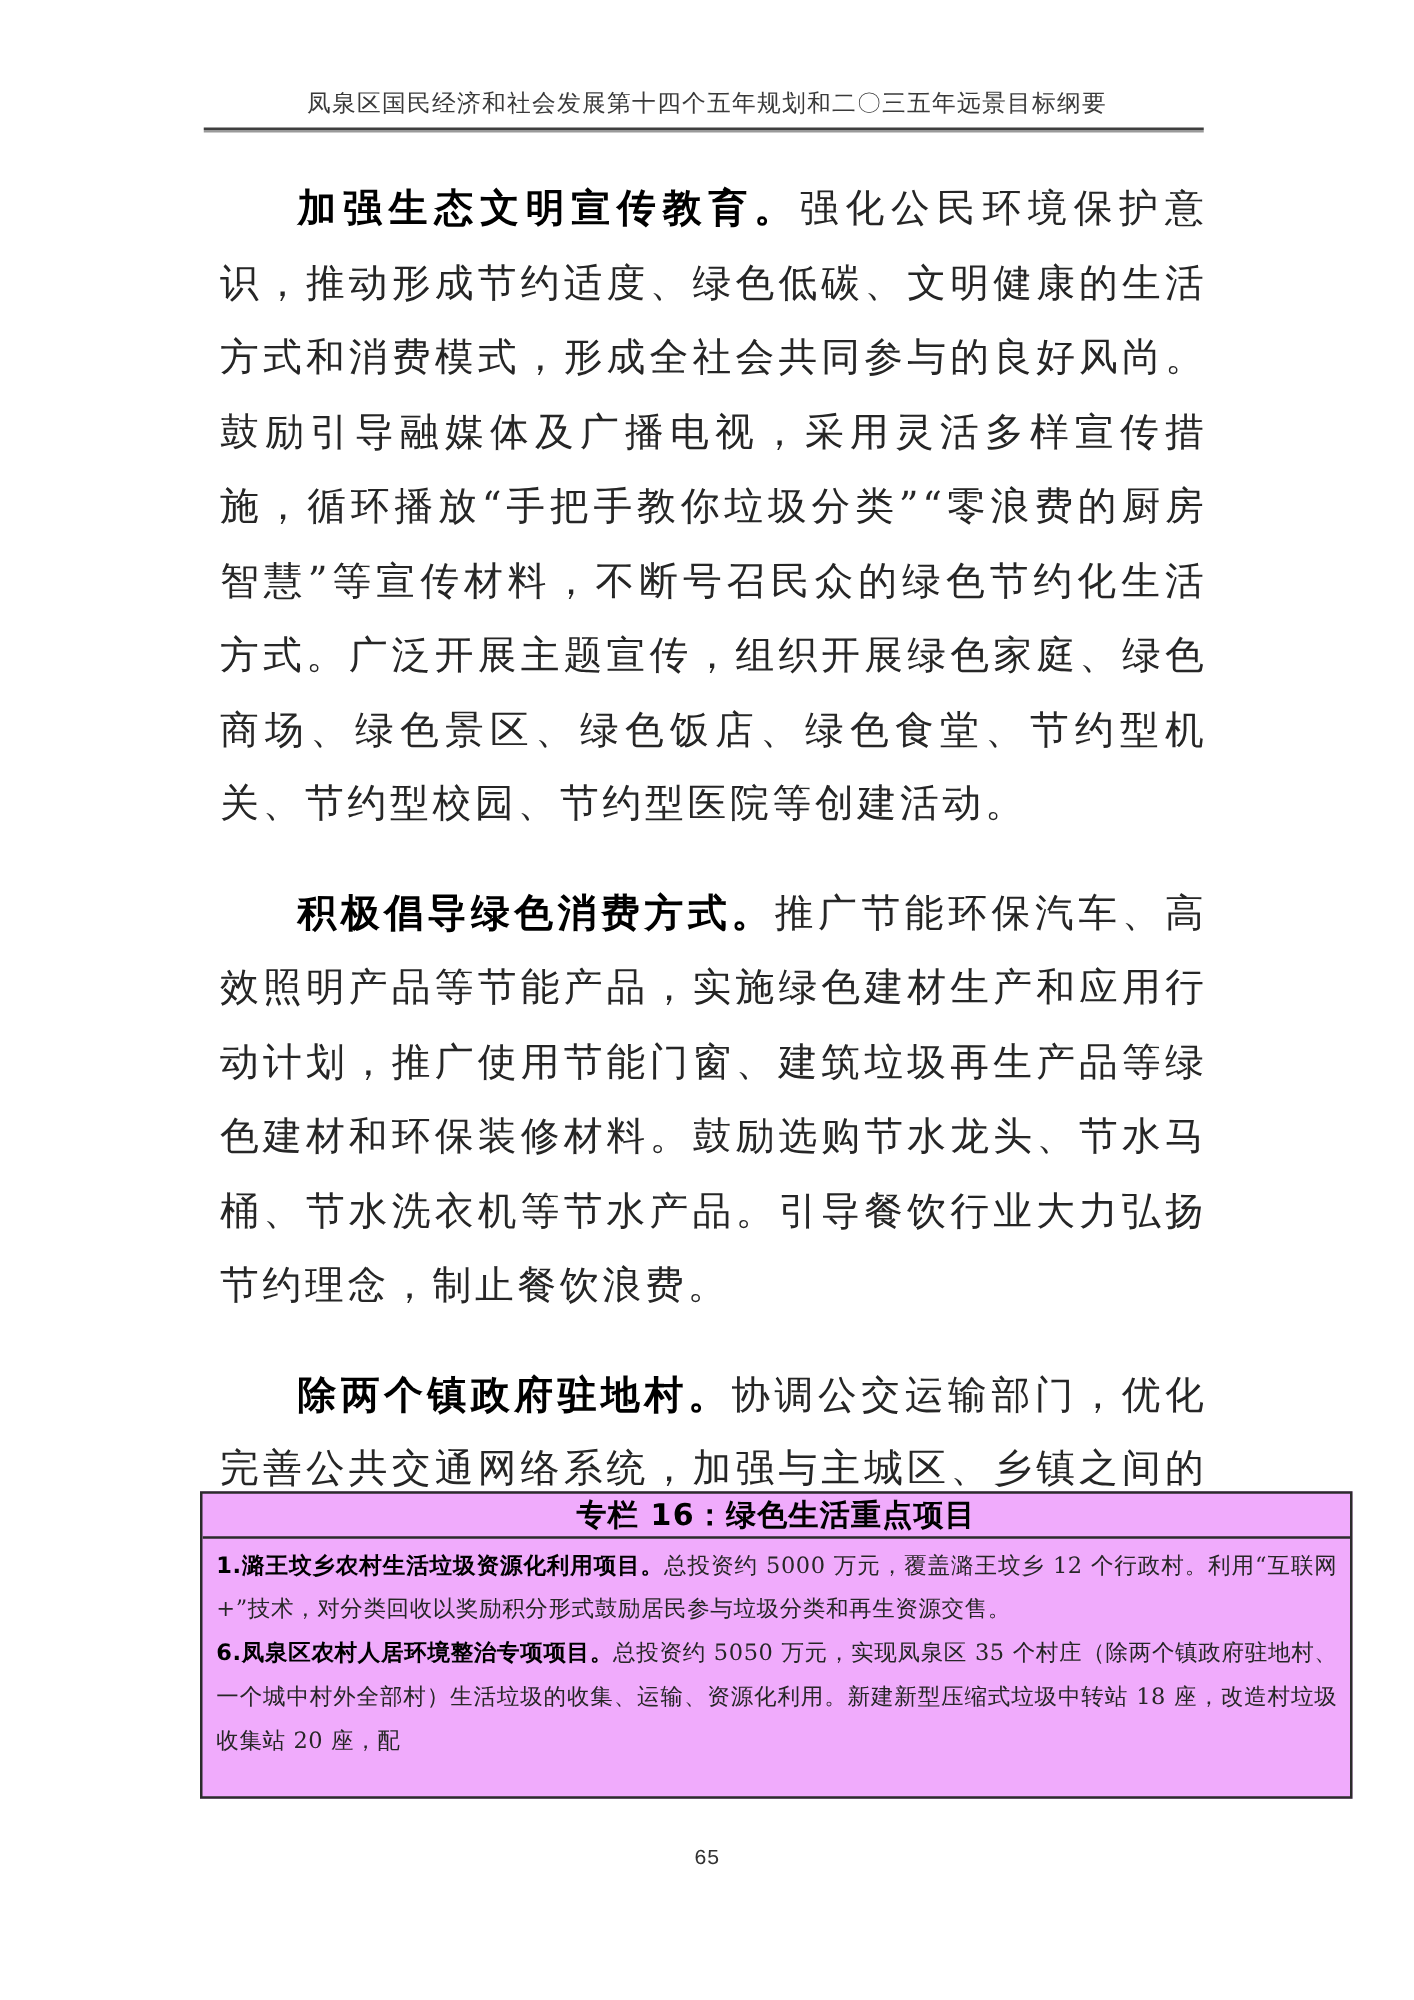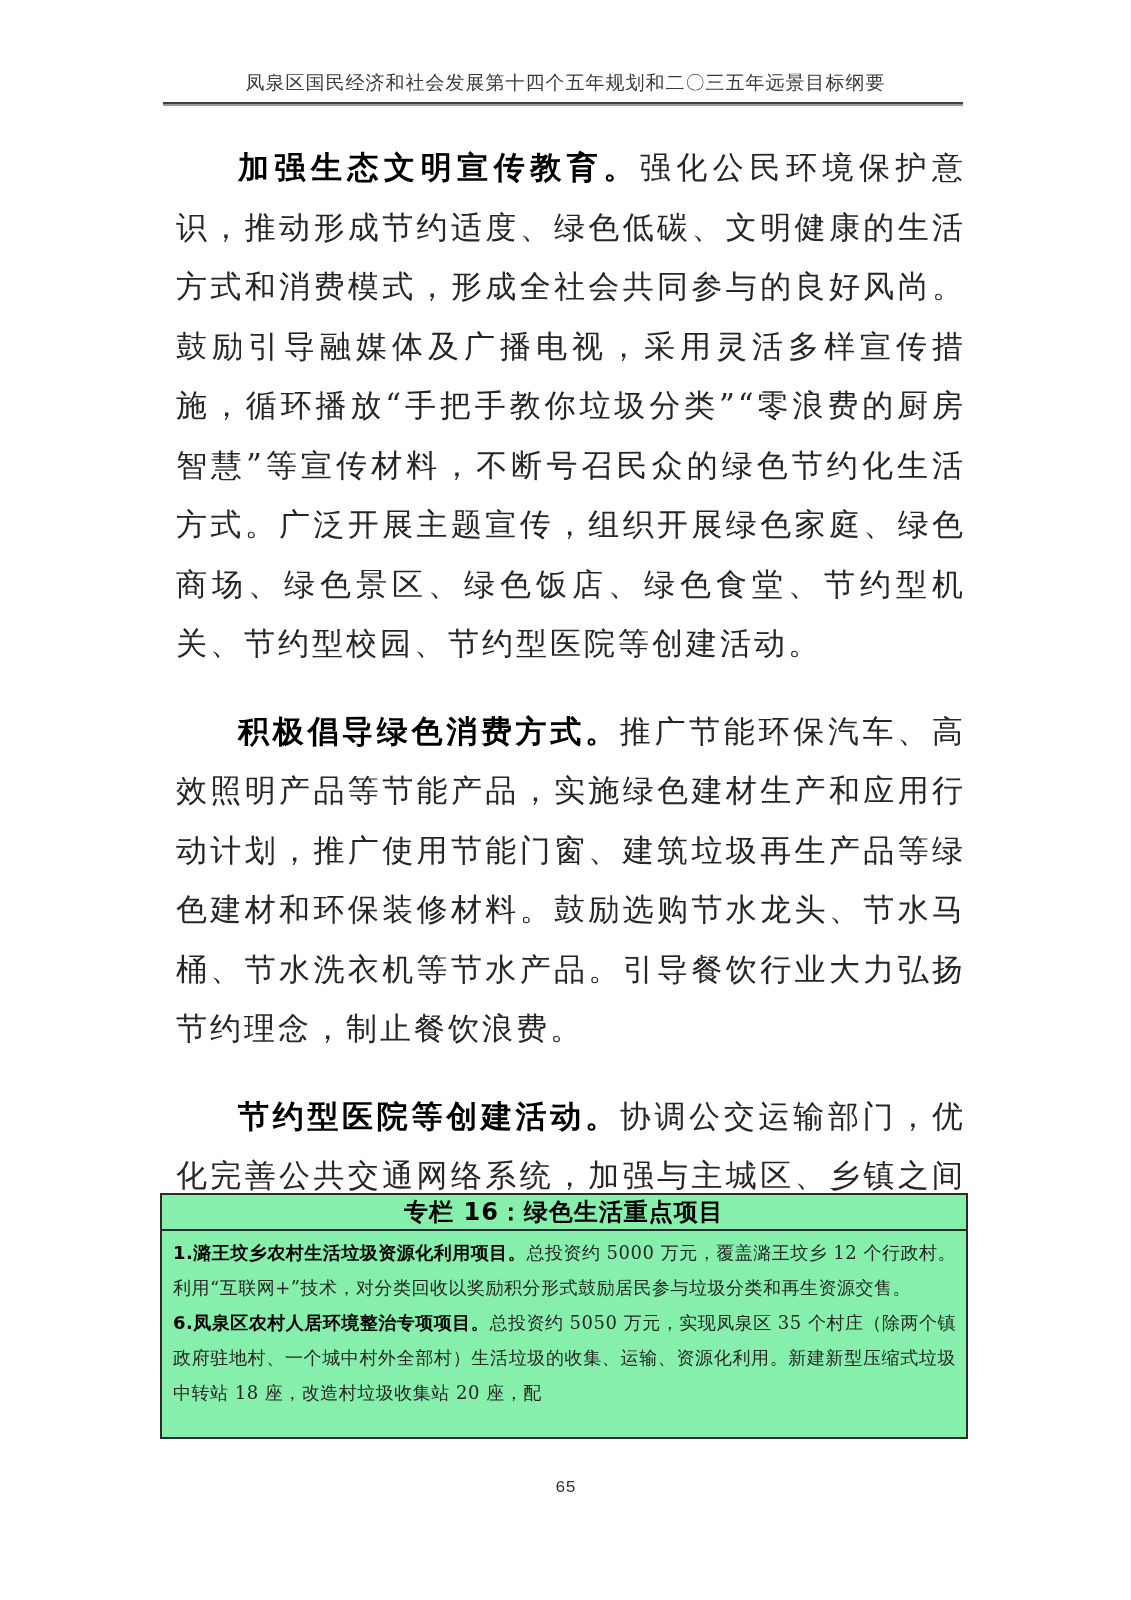--- a/index.html
+++ b/index.html
@@ -61,25 +61,25 @@
     font-weight: bold;
     color: #000000;
     font-family: "DejaVu Sans", sans-serif;
   }
 
   
   .column-box {
     position: absolute;
     top: 1193px;
     left: 160px;
-    width: 808px;
+    width: 922px;
     height: 246px;
     box-sizing: border-box;
     border: 2px solid #2b2b2b;
-    background: #86efac;
+    background: #f0abfc;
     overflow: hidden;
   }
   .box-title {
     border-bottom: 2px solid #2b2b2b;
     text-align: center;
     font-size: 24px;
     line-height: 34px;
     font-weight: bold;
     letter-spacing: 1px;
     color: #000000;
@@ -122,21 +122,21 @@
 
   <div class="header-title">凤泉区国民经济和社会发展第十四个五年规划和二〇三五年远景目标纲要</div>
   <div class="header-rule"></div>
 
   <div class="content">
 
     <p class="para"><span class="para-lead">加强生态文明宣传教育。</span><span>强化公民环境保护意识，推动形成节约适度、绿色低碳、文明健康的生活方式和消费模式，形成全社会共同参与的良好风尚。鼓励引导融媒体及广播电视，采用灵活多样宣传措施，循环播放“手把手教你垃圾分类”“零浪费的厨房智慧”等宣传材料，不断号召民众的绿色节约化生活方式。广泛开展主题宣传，组织开展绿色家庭、绿色商场、绿色景区、绿色饭店、绿色食堂、节约型机关、节约型校园、节约型医院等创建活动。</span></p>
 
     <p class="para"><span class="para-lead">积极倡导绿色消费方式。</span><span>推广节能环保汽车、高效照明产品等节能产品，实施绿色建材生产和应用行动计划，推广使用节能门窗、建筑垃圾再生产品等绿色建材和环保装修材料。鼓励选购节水龙头、节水马桶、节水洗衣机等节水产品。引导餐饮行业大力弘扬节约理念，制止餐饮浪费。</span></p>
 
-    <p class="para"><span class="para-lead">节约型医院等创建活动。</span><span>协调公交运输部门，优化完善公共交通网络系统，加强与主城区、乡镇之间的公共交通联系，为城乡居民提供便捷高效的公共交通。</span></p>
+    <p class="para"><span class="para-lead">除两个镇政府驻地村。</span><span>协调公交运输部门，优化完善公共交通网络系统，加强与主城区、乡镇之间的公共交通联系，为城乡居民提供便捷高效的公共交通。</span></p>
 
   </div>
 
   <div class="column-box">
     <div class="box-title">专栏 16：绿色生活重点项目</div>
     <div class="box-body">
 
       <div class="box-item"><span class="box-lead">1.潞王坟乡农村生活垃圾资源化利用项目。</span><span>总投资约 5000 万元，覆盖潞王坟乡 12 个行政村。利用“互联网+”技术，对分类回收以奖励积分形式鼓励居民参与垃圾分类和再生资源交售。</span></div>
 
       <div class="box-item"><span class="box-lead">6.凤泉区农村人居环境整治专项项目。</span><span>总投资约 5050 万元，实现凤泉区 35 个村庄（除两个镇政府驻地村、一个城中村外全部村）生活垃圾的收集、运输、资源化利用。新建新型压缩式垃圾中转站 18 座，改造村垃圾收集站 20 座，配</span></div>

